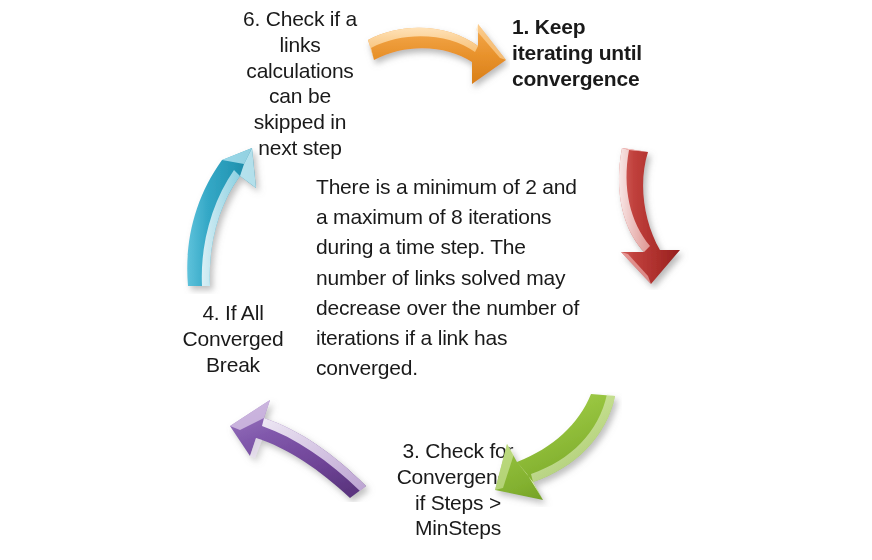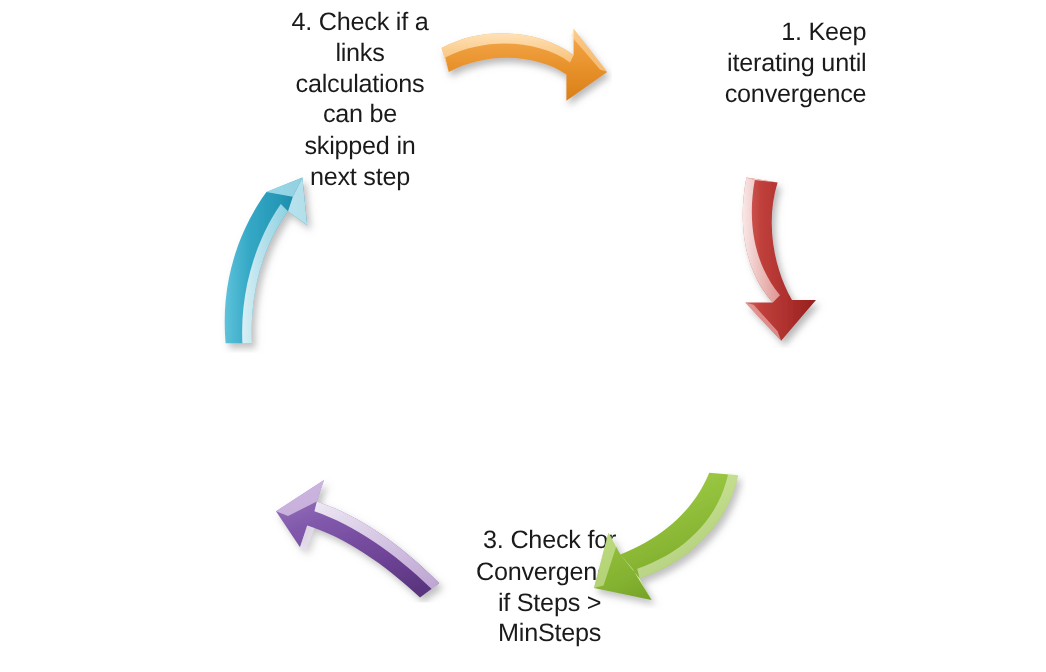--- a/index.html
+++ b/index.html
@@ -29,21 +29,22 @@
   #label-step5 {
     left: 200px;
     top: 6px;
     width: 200px;
     text-align: center;
   }
   #label-step1 {
     left: 512px;
     top: 14px;
     width: 210px;
-    text-align: right;
+    text-align: left;
+    font-weight: bold;
   }
   #label-step2 {
     left: 592px;
     top: 305px;
     width: 210px;
     text-align: left;
   }
   #label-step3 {
     left: 358px;
     top: 438px;
@@ -76,38 +77,42 @@
   #arrow-red    { left: 604px; top: 142px; }
   #arrow-green  { left: 487px; top: 392px; }
   #arrow-purple { left: 226px; top: 392px; }
   #arrow-cyan   { left: 182px; top: 144px; }
 </style>
 </head>
 <body>
 
 <div id="canvas">
 
-  <div class="label" id="label-step5">4. Check if a
+  <div class="label" id="label-step5">6. Check if a
 links
 calculations
 can be
 skipped in
 next step</div>
 
   <div class="label" id="label-step1">1. Keep
 iterating until
 convergence</div>
 
 
   <div class="label" id="label-step3">3. Check for
 Convergence
 if Steps &gt;
 MinSteps</div>
 
-
+  <div class="label" id="label-step4">4. If All
+Converged
+Break</div>
+
+  <div id="center-note">There is a minimum of 2 and a maximum of 8 iterations during a time step.  The number of links solved may decrease over the number of iterations if a link has converged.</div>
 
   <div class="arrow" id="arrow-orange">
     <svg width="150" height="85" viewBox="0 0 150 85" xmlns="http://www.w3.org/2000/svg">
       <defs>
         <linearGradient id="gOrange" x1="0" y1="0" x2="0" y2="1">
           <stop offset="0%" stop-color="#F7B768"></stop>
           <stop offset="22%" stop-color="#F0A040"></stop>
           <stop offset="52%" stop-color="#E8922C"></stop>
           <stop offset="100%" stop-color="#D97F18"></stop>
         </linearGradient>

